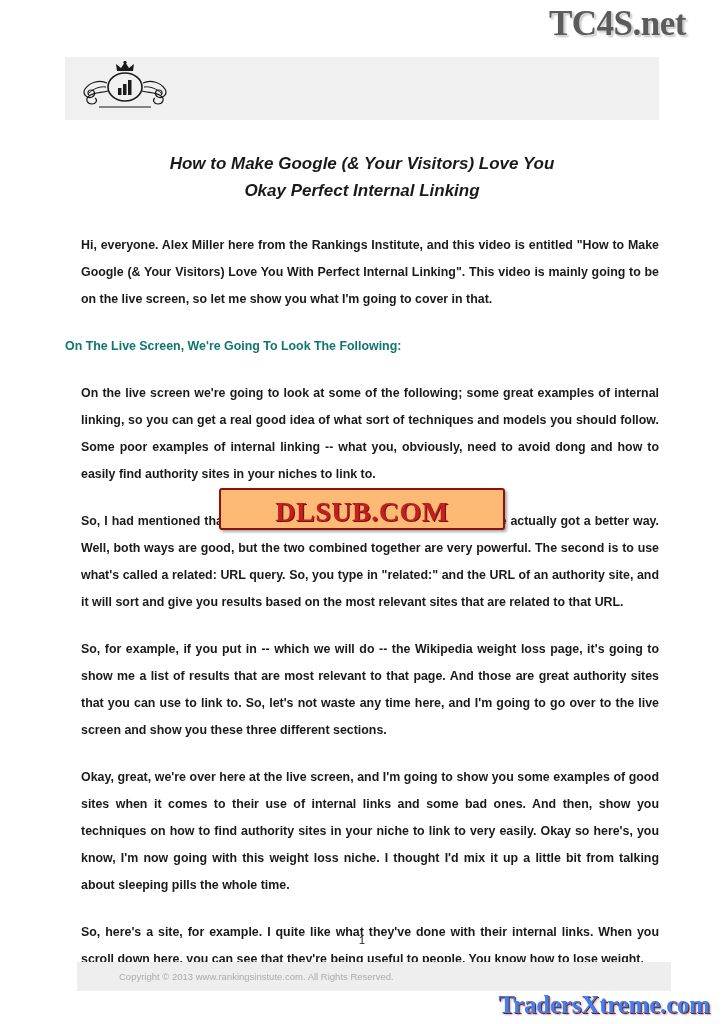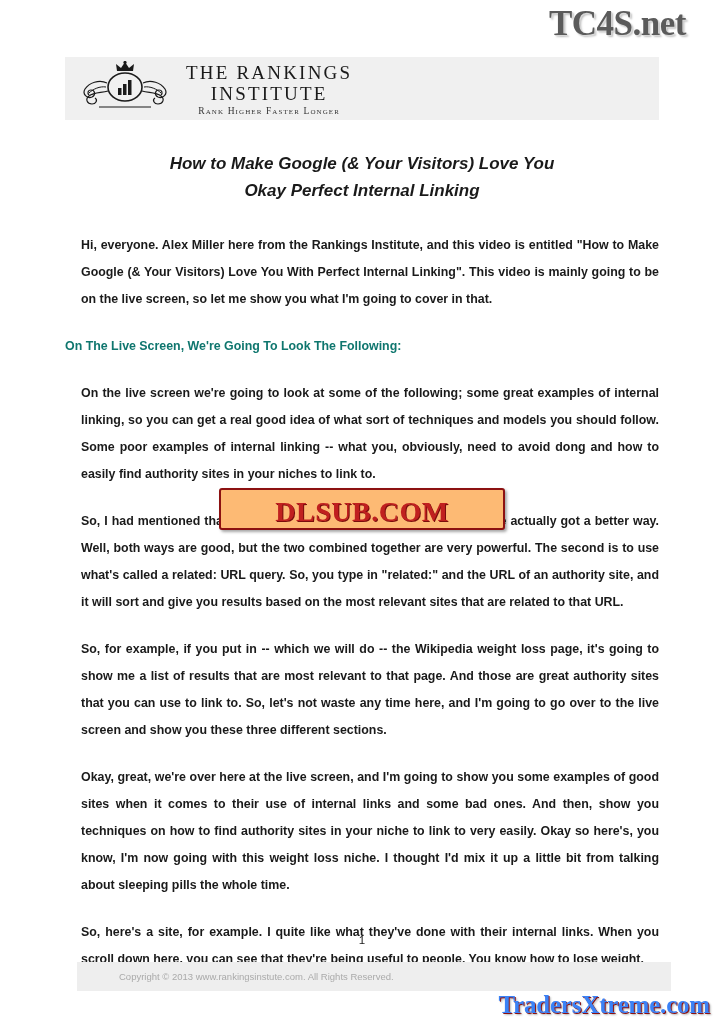--- a/index.html
+++ b/index.html
@@ -199,25 +199,20 @@
         <path d="M31 30 c-7 2 -14 1 -19 5 c-4 3 -2 8 3 8 c4 0 6 -4 3 -6" fill="none" stroke="#1a1a1a" stroke-width="1.2"></path>
         <path d="M29 26 c-6 -1 -13 2 -17 6" fill="none" stroke="#1a1a1a" stroke-width="1"></path>
 
         <path d="M66 22 c8 -4 18 0 22 6 c3 5 -2 10 -7 8 c-4 -2 -3 -7 1 -7 c3 0 4 3 2 5" fill="none" stroke="#1a1a1a" stroke-width="1.2"></path>
         <path d="M65 30 c7 2 14 1 19 5 c4 3 2 8 -3 8 c-4 0 -6 -4 -3 -6" fill="none" stroke="#1a1a1a" stroke-width="1.2"></path>
         <path d="M67 26 c6 -1 13 2 17 6" fill="none" stroke="#1a1a1a" stroke-width="1"></path>
 
         <path d="M22 46 h52" stroke="#1a1a1a" stroke-width="1"></path>
       </svg>
     </div>
-    <div class="logo-text">
-      <div class="logo-line1">THE RANKINGS</div>
-      <div class="logo-line2">INSTITUTE</div>
-      <div class="logo-line3">Rank Higher Faster Longer</div>
-    </div>
   </div>
 </div>
 
 <div class="doc">
   <h1 class="doc-title">
     <span>How to Make Google (&amp; Your Visitors) Love You</span><br>
     <span>Okay Perfect Internal Linking</span>
   </h1>
 
   <p class="body-text">Hi, everyone.  Alex Miller here from the Rankings Institute, and this video is entitled "How to Make Google (&amp; Your Visitors) Love You With Perfect Internal Linking".  This video is mainly going to be on the live screen, so let me show you what I'm going to cover in that.</p>

